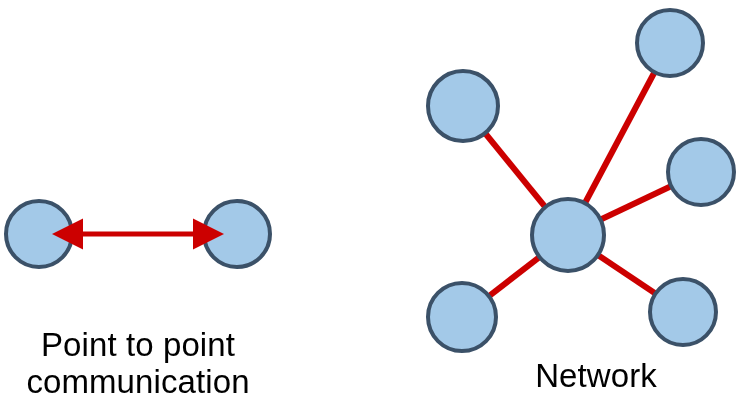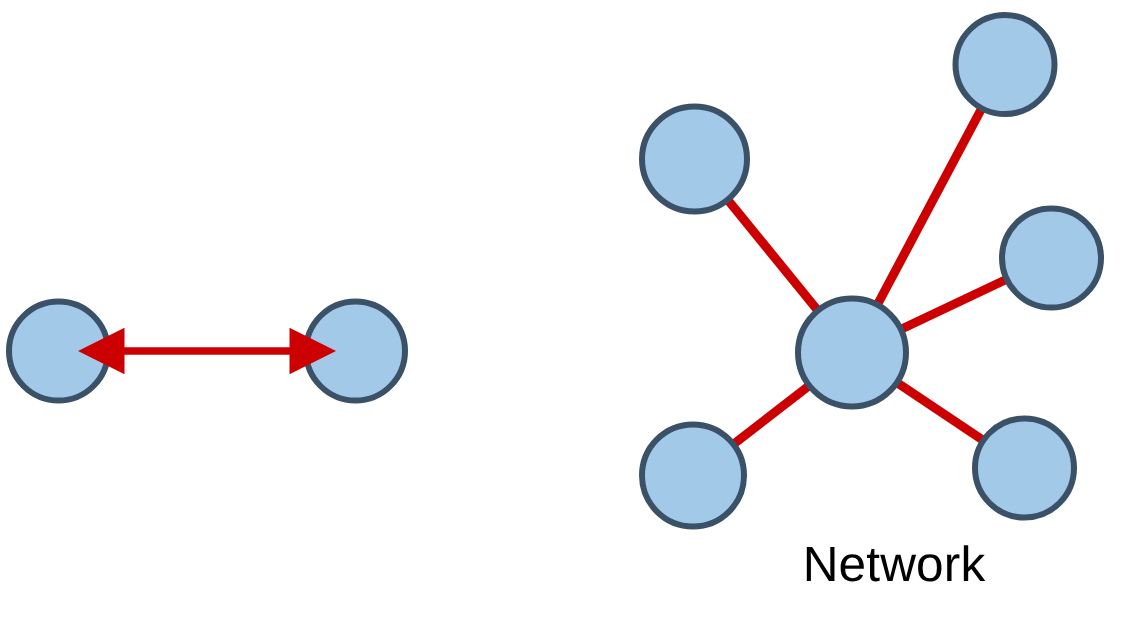--- a/index.html
+++ b/index.html
@@ -82,16 +82,18 @@
     <g id="net-nodes">
       <circle cx="463" cy="106" r="35" fill="#a3c9e8" stroke="#3b5168" stroke-width="4"></circle>
       <circle cx="670" cy="43" r="33" fill="#a3c9e8" stroke="#3b5168" stroke-width="4"></circle>
       <circle cx="701" cy="172" r="33" fill="#a3c9e8" stroke="#3b5168" stroke-width="4"></circle>
       <circle cx="462" cy="317" r="34" fill="#a3c9e8" stroke="#3b5168" stroke-width="4"></circle>
       <circle cx="683" cy="312" r="33" fill="#a3c9e8" stroke="#3b5168" stroke-width="4"></circle>
       <circle cx="568" cy="235" r="36" fill="#a3c9e8" stroke="#3b5168" stroke-width="4"></circle>
     </g>
   </svg>
 
+  <div class="caption" id="caption-p2p" style="color: rgb(0, 0, 0);">Point to point
+communication</div>
 
   <div class="caption" id="caption-network" style="color: rgb(0, 0, 0);">Network</div>
 
 </div>
 
 </body></html>

